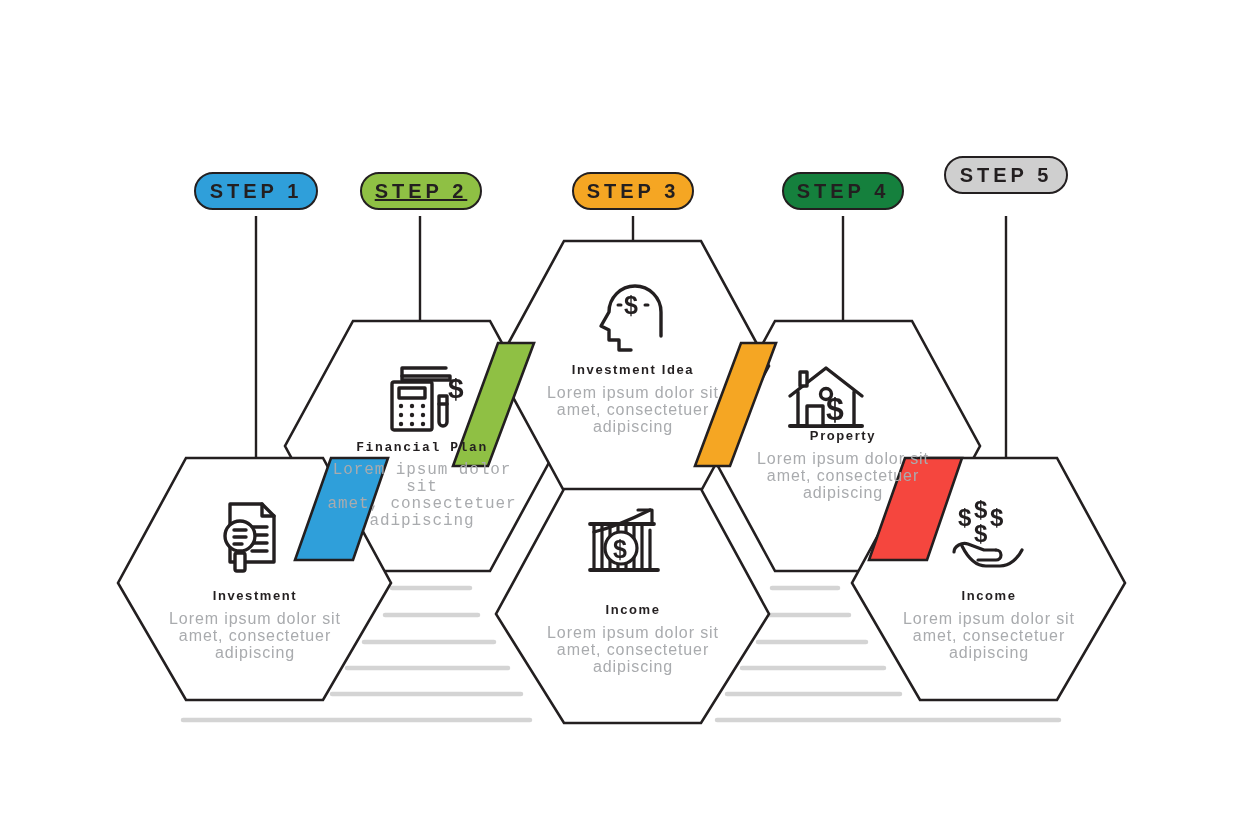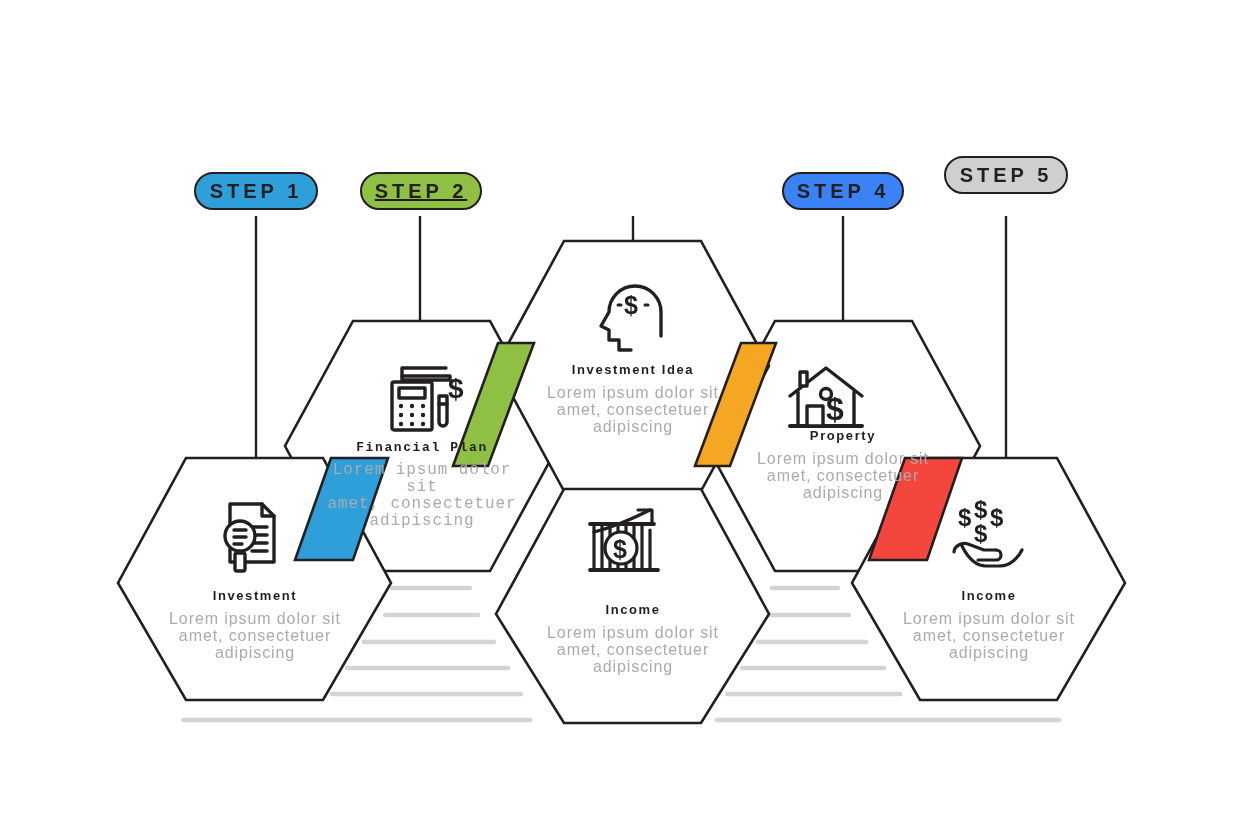--- a/index.html
+++ b/index.html
@@ -180,21 +180,24 @@
     </g>
 
   </svg>
 
   <div class="badge" style="left:194px;top:172px;width:124px;background:#2f9fda;">
     <span>STEP 1</span>
   </div>
   <div class="badge" style="left:360px;top:172px;width:122px;background:#8fc044;text-decoration:underline;">
     <span>STEP 2</span>
   </div>
-  <div class="badge" style="left:782px;top:172px;width:122px;background:#3b82f6;">
+  <div class="badge" style="left:572px;top:172px;width:122px;background:#f5a623;">
+    <span>STEP 3</span>
+  </div>
+  <div class="badge" style="left:782px;top:172px;width:122px;background:#15803d;">
     <span>STEP 4</span>
   </div>
   <div class="badge" style="left:944px;top:156px;width:124px;background:#cfcfcf;">
     <span>STEP 5</span>
   </div>
 
   <div class="hex-text" style="left:150px;top:588px;">
     <div class="hex-title">Investment</div>
     <div class="hex-desc">
       <div>Lorem ipsum dolor sit</div>

